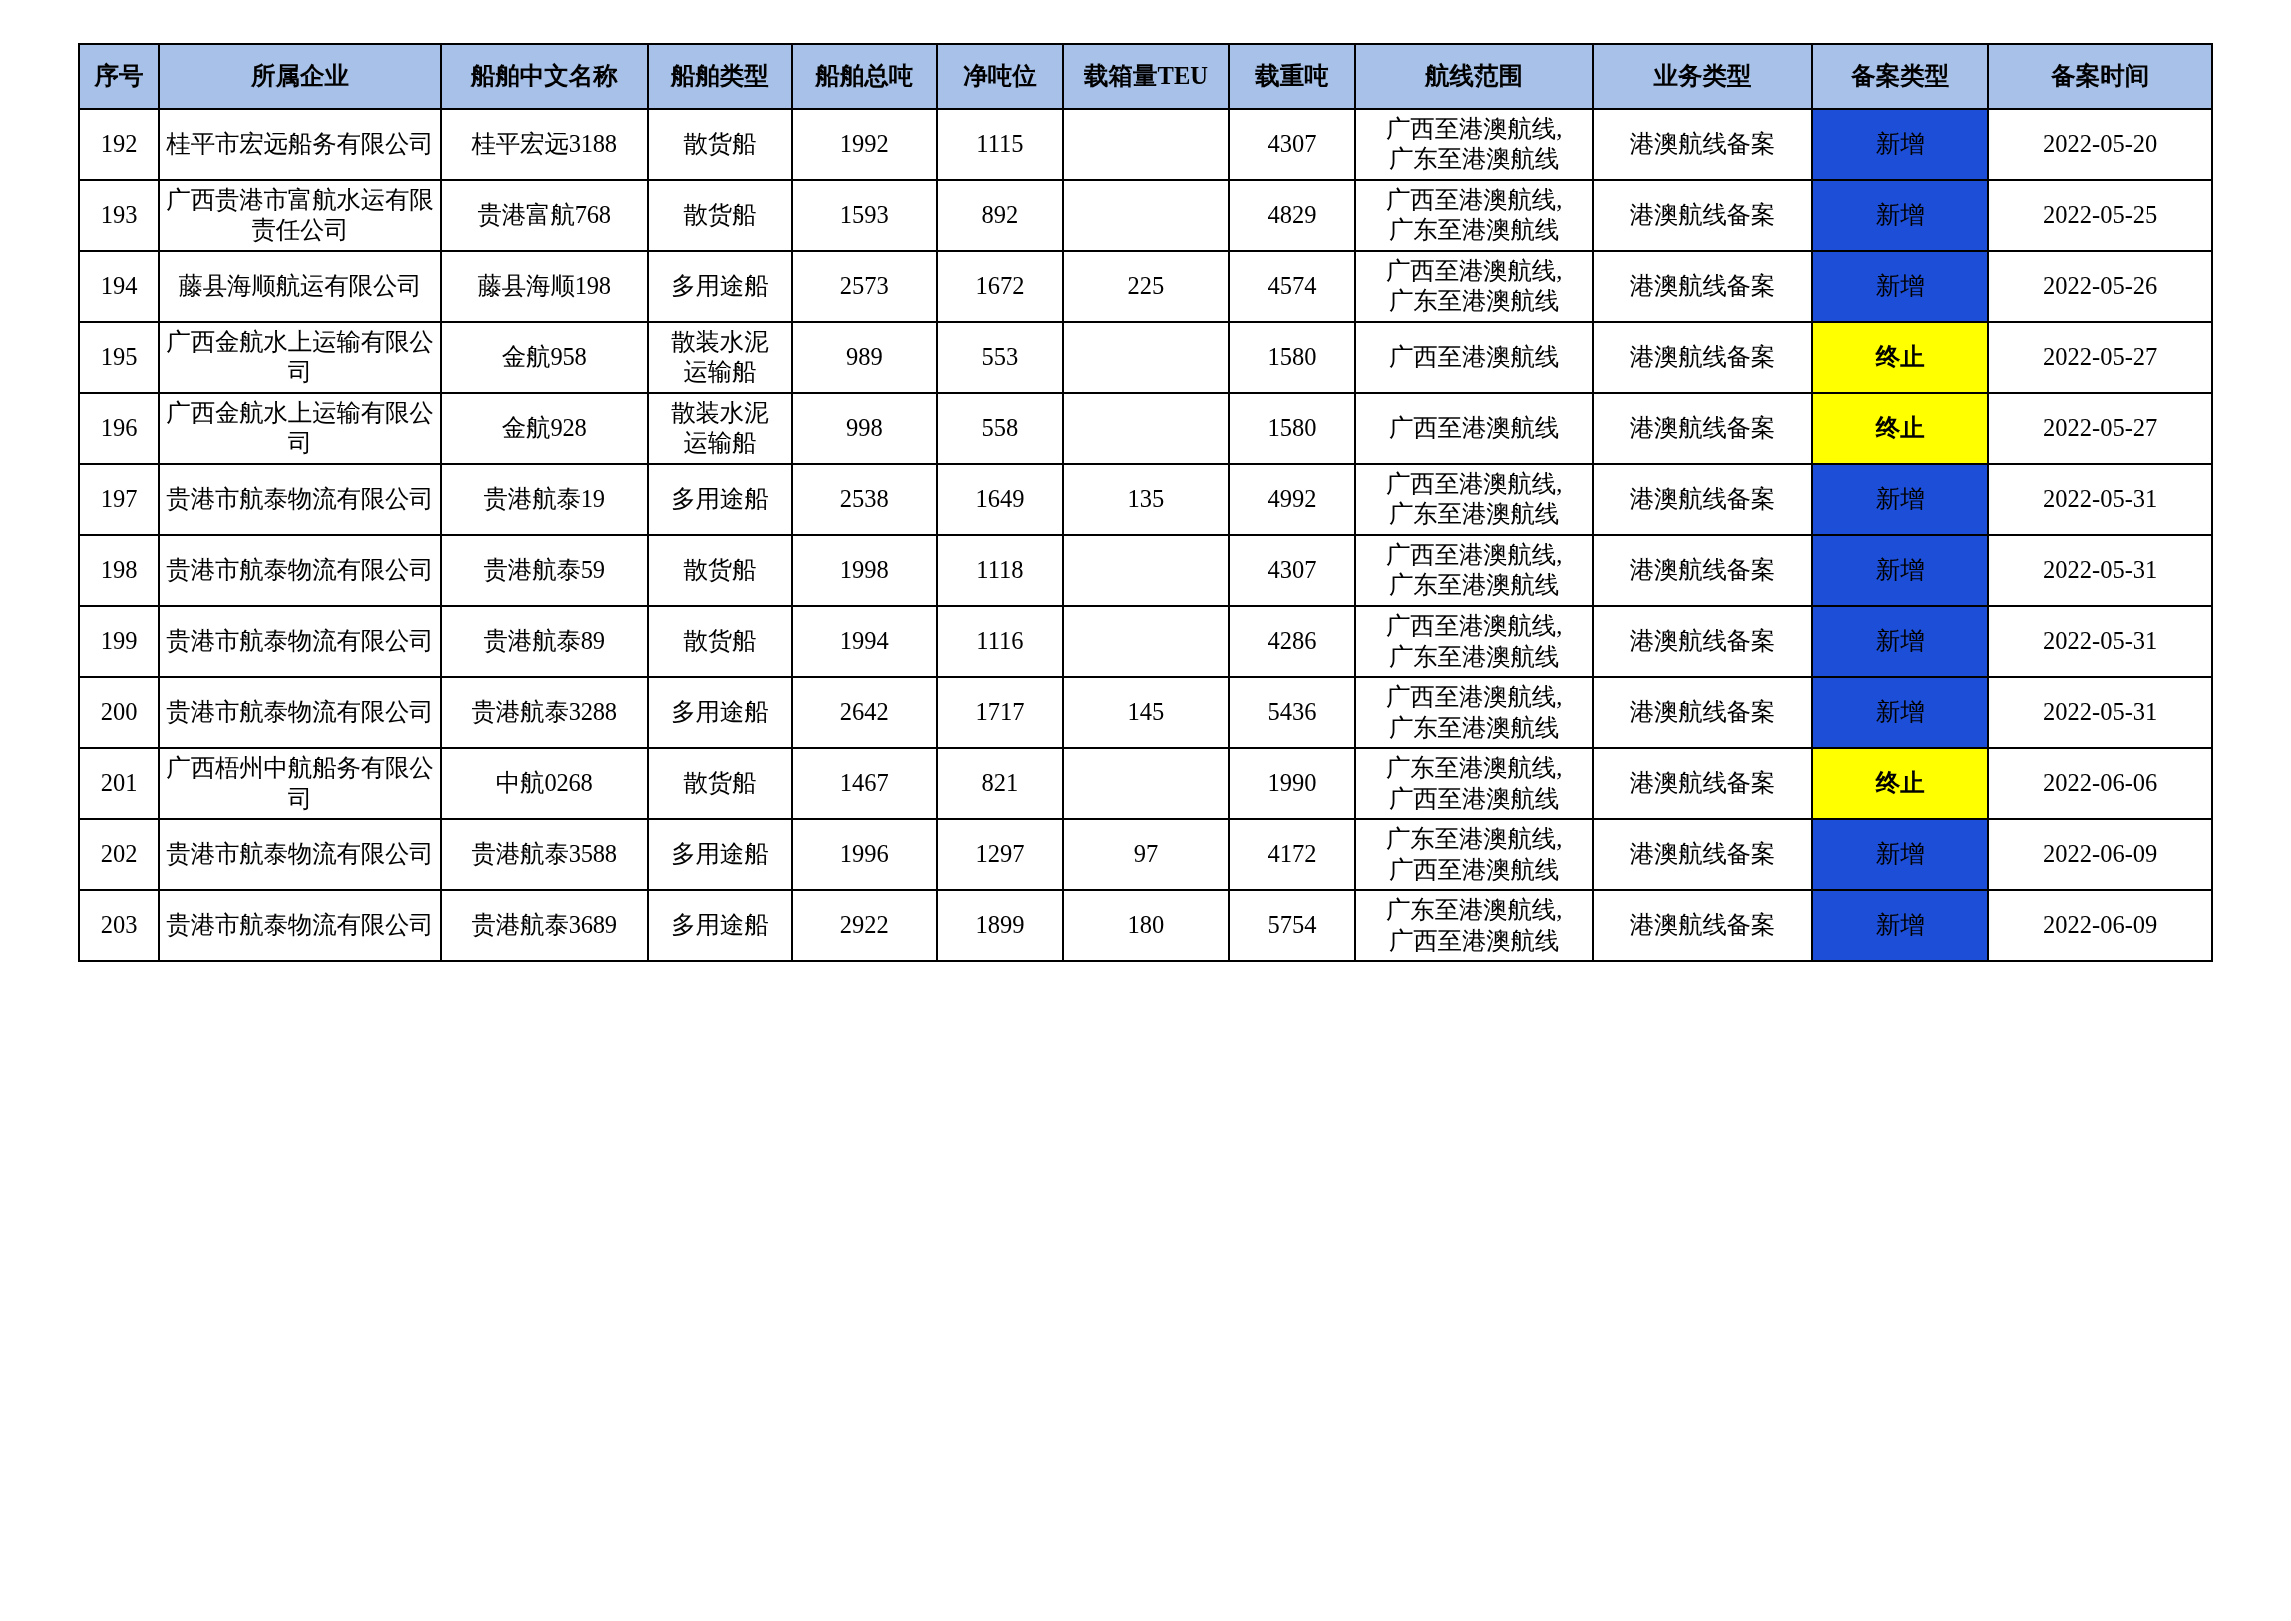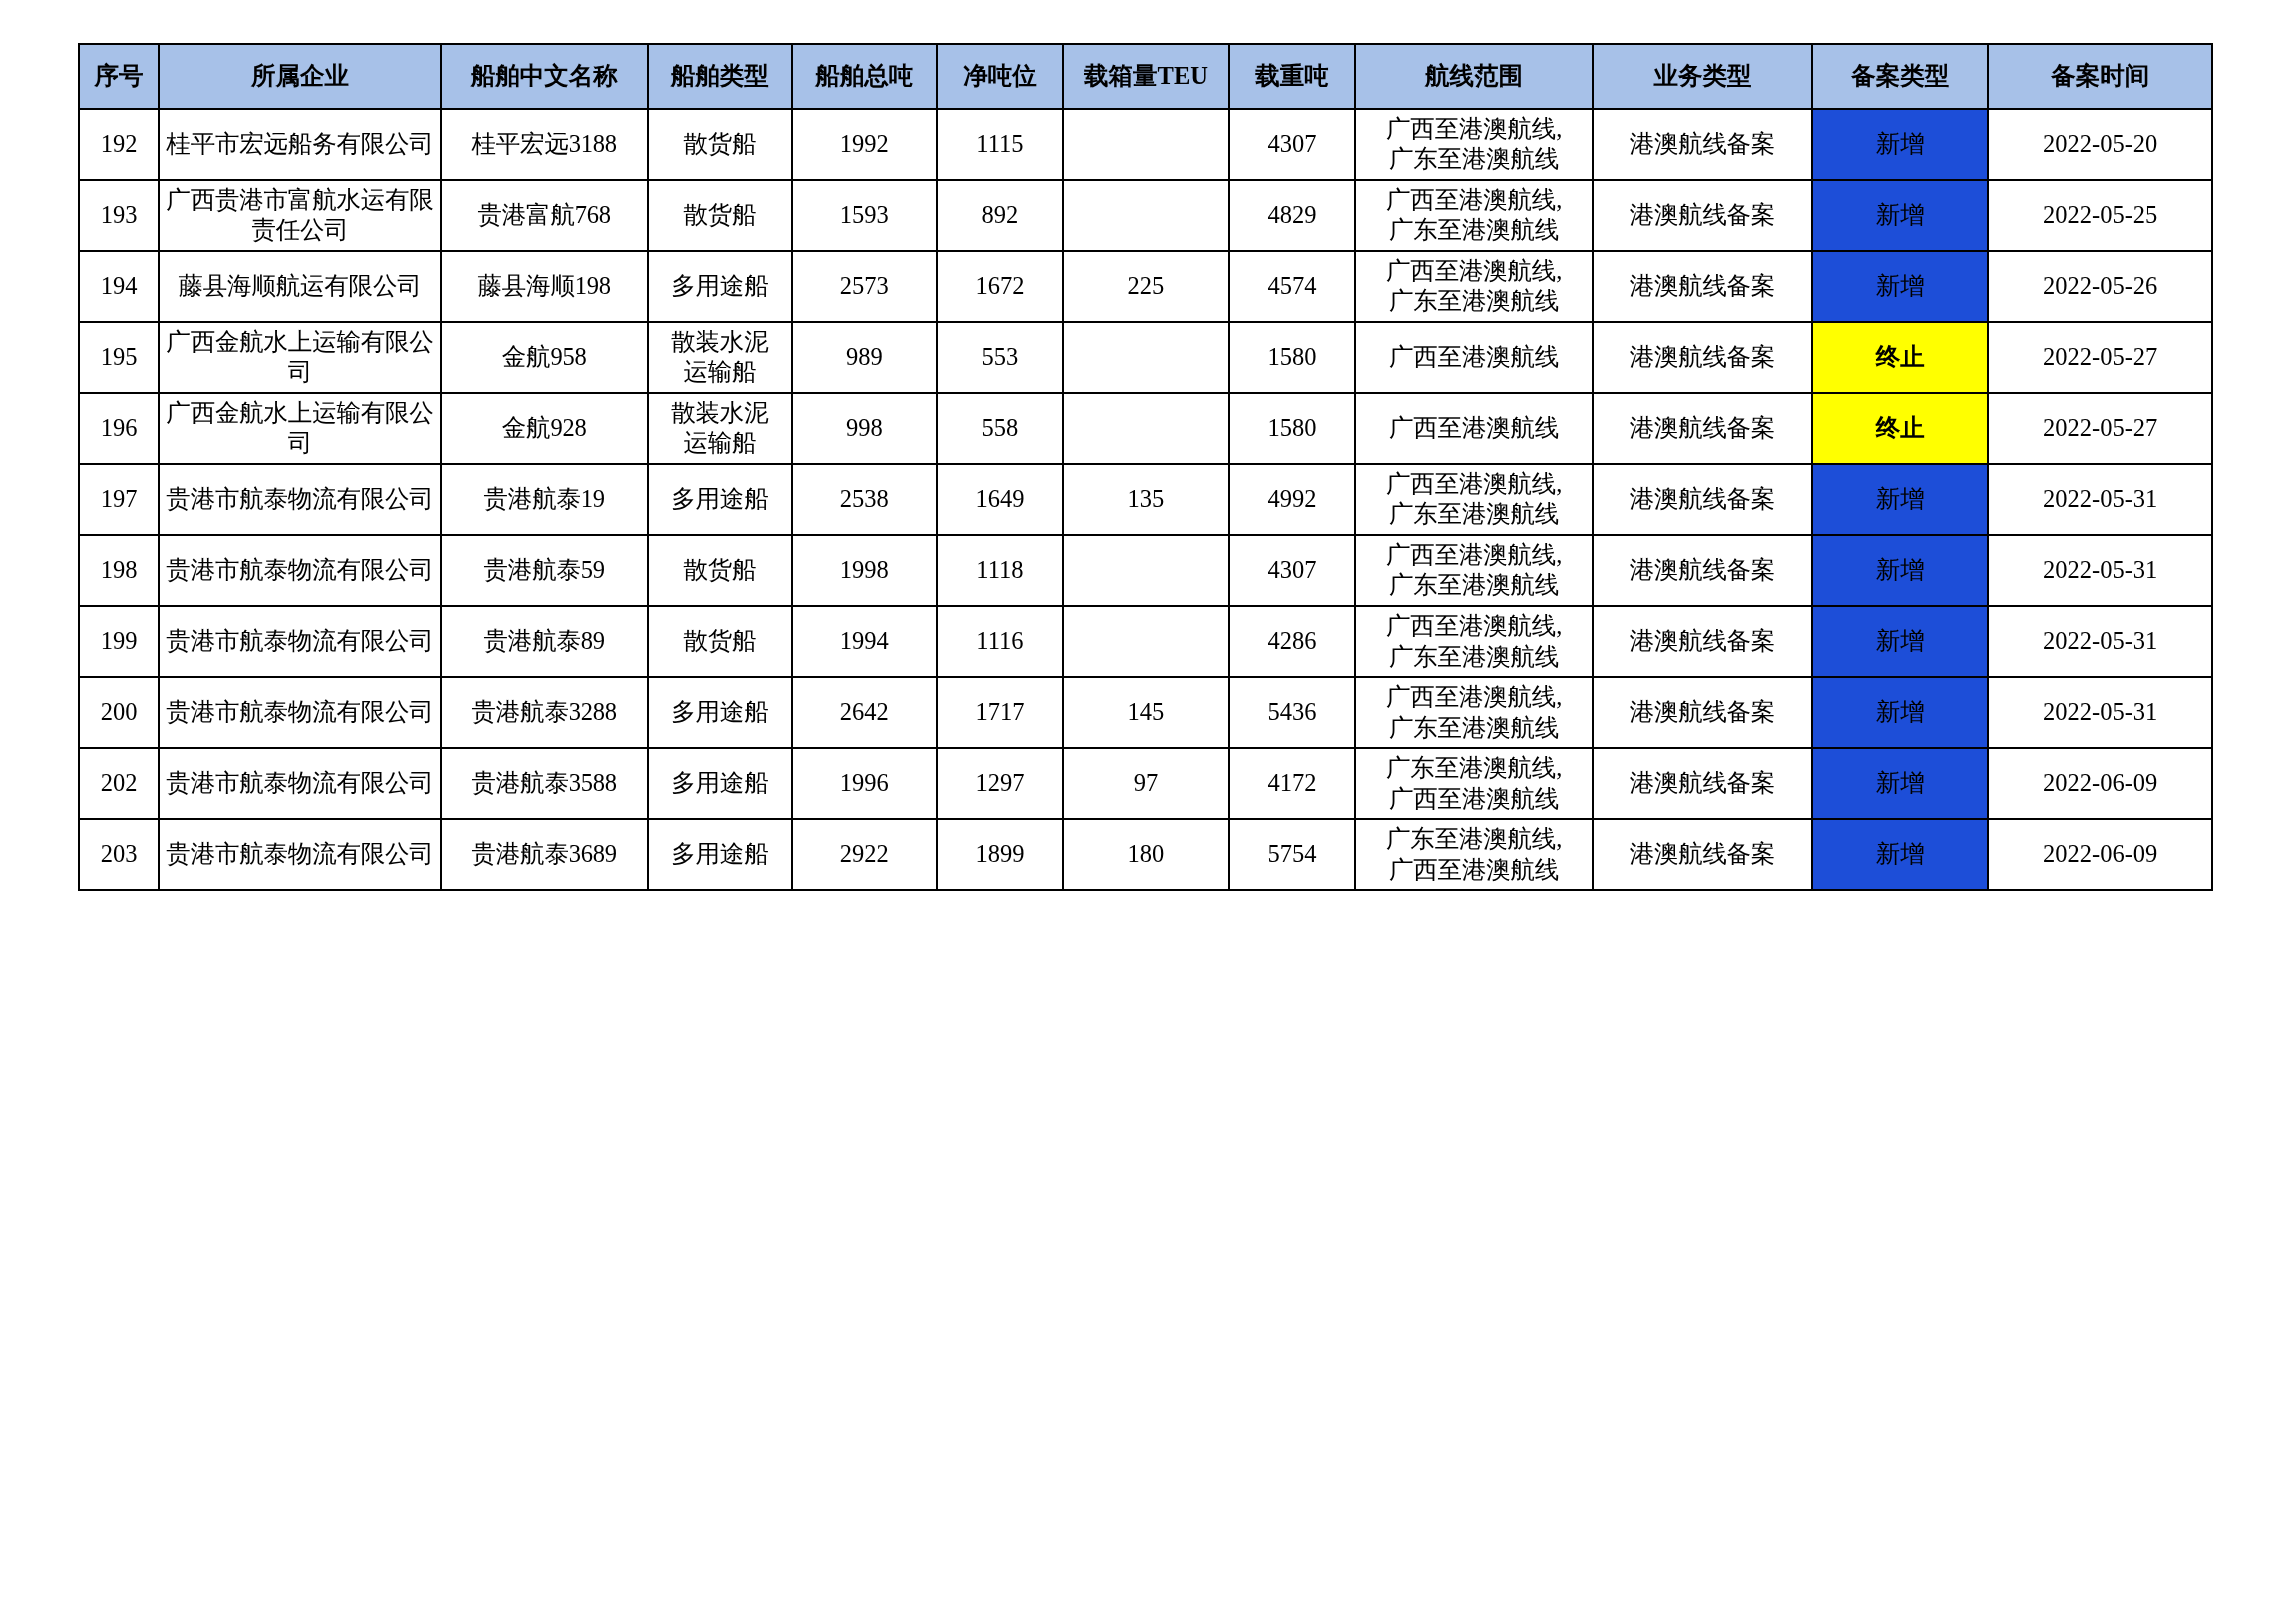--- a/index.html
+++ b/index.html
@@ -241,20 +241,34 @@
           <td class="num">2642</td>
           <td class="num">1717</td>
           <td class="num">145</td>
           <td class="num">5436</td>
           <td class="route">广西至港澳航线,<br>广东至港澳航线</td>
           <td class="biz">港澳航线备案</td>
           <td class="record status-new">新增</td>
           <td class="num">2022-05-31</td>
         </tr>
         <tr>
+          <td class="num">201</td>
+          <td class="company">广西梧州中航船务有限公司</td>
+          <td class="shipname">中航0268</td>
+          <td class="shiptype">散货船</td>
+          <td class="num">1467</td>
+          <td class="num">821</td>
+          <td class="num"></td>
+          <td class="num">1990</td>
+          <td class="route">广东至港澳航线,<br>广西至港澳航线</td>
+          <td class="biz">港澳航线备案</td>
+          <td class="record status-terminated">终止</td>
+          <td class="num">2022-06-06</td>
+        </tr>
+        <tr>
           <td class="num">202</td>
           <td class="company">贵港市航泰物流有限公司</td>
           <td class="shipname">贵港航泰3588</td>
           <td class="shiptype">多用途船</td>
           <td class="num">1996</td>
           <td class="num">1297</td>
           <td class="num">97</td>
           <td class="num">4172</td>
           <td class="route">广东至港澳航线,<br>广西至港澳航线</td>
           <td class="biz">港澳航线备案</td>

